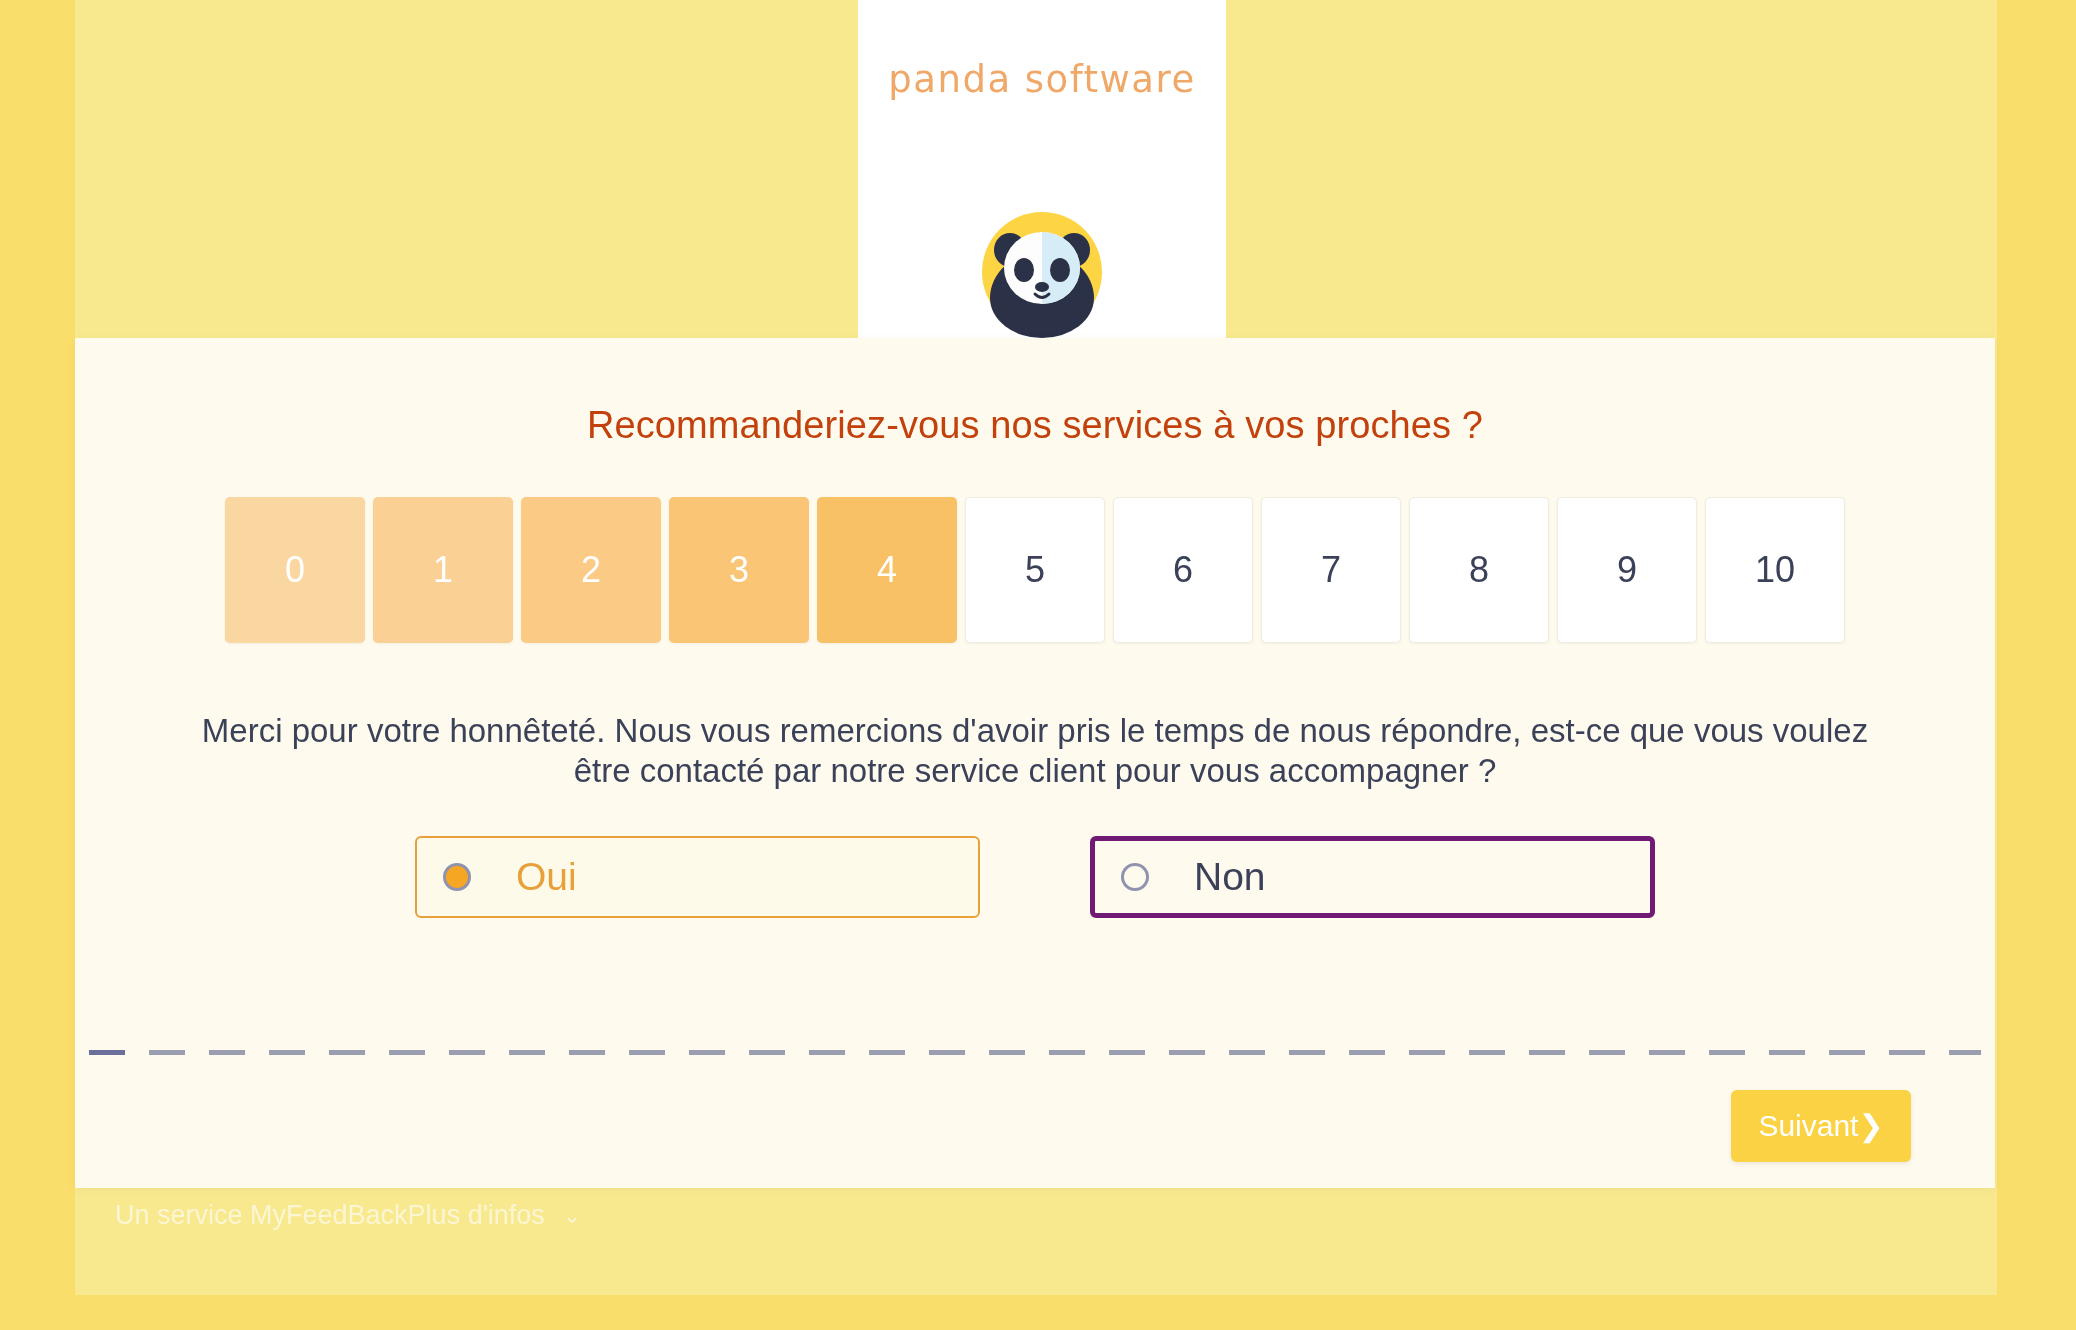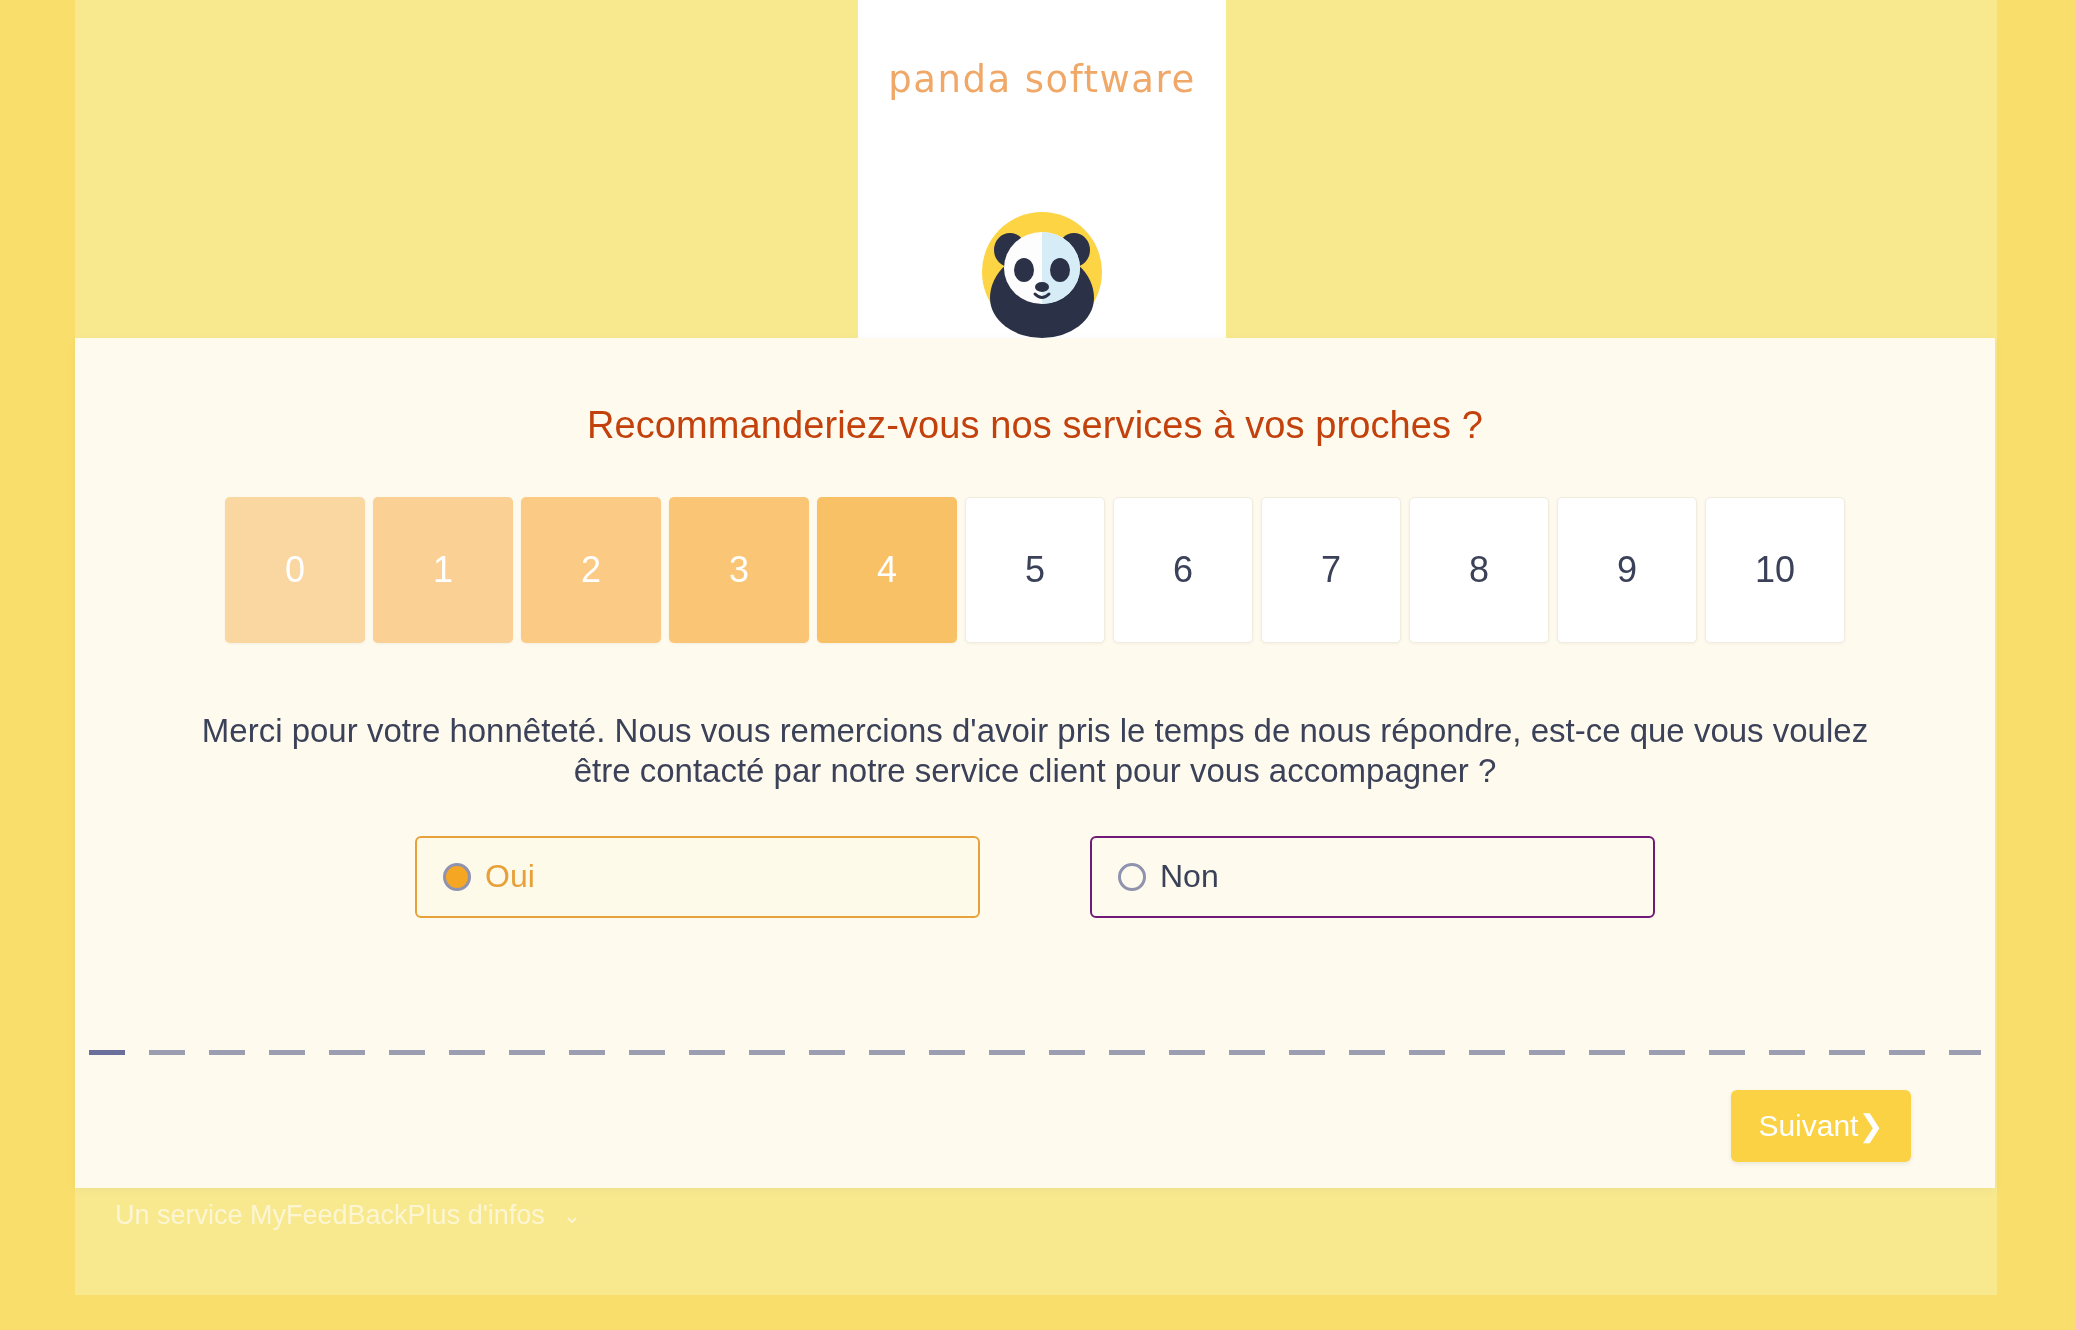--- a/index.html
+++ b/index.html
@@ -138,21 +138,21 @@
     cursor: pointer;
     user-select: none;
   }
 
   .option.selected {
     border: 2px solid #e8a13a;
     background: #fdfaea;
   }
 
   .option.unselected {
-    border: 2px solid #701a75;
+    border: 5px solid #701a75;
   }
 
   .radio-dot {
     width: 28px;
     height: 28px;
     border-radius: 50%;
     flex: 0 0 auto;
     display: flex;
     align-items: center;
     justify-content: center;
@@ -162,22 +162,22 @@
     border: 3px solid #8f93ae;
     background: #f5a623;
   }
 
   .radio-dot.off {
     border: 3px solid #8f93ae;
     background: transparent;
   }
 
   .option-label {
-    margin-left: 14px;
-    font-size: 32px;
+    margin-left: 45px;
+    font-size: 39px;
   }
 
   .option.selected .option-label { color: #e8a13a; }
   .option.unselected .option-label { color: #3b4158; }
 
   
   .divider-wrap {
     position: absolute;
     left: 0;
     top: 712px;

